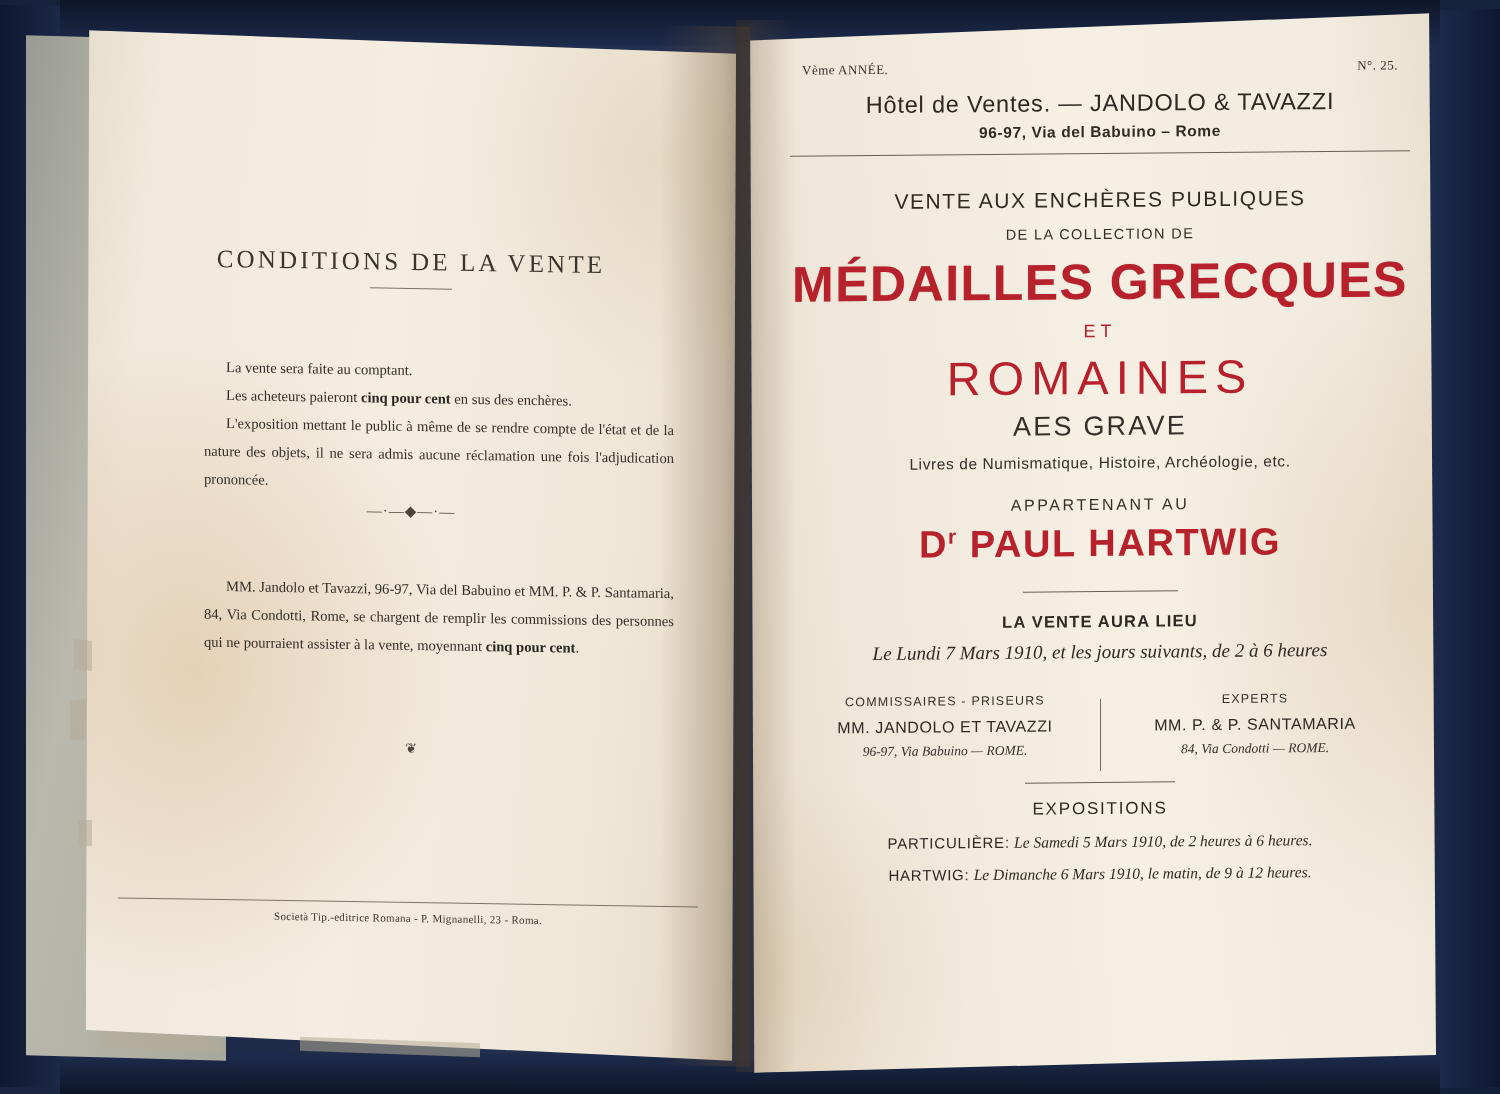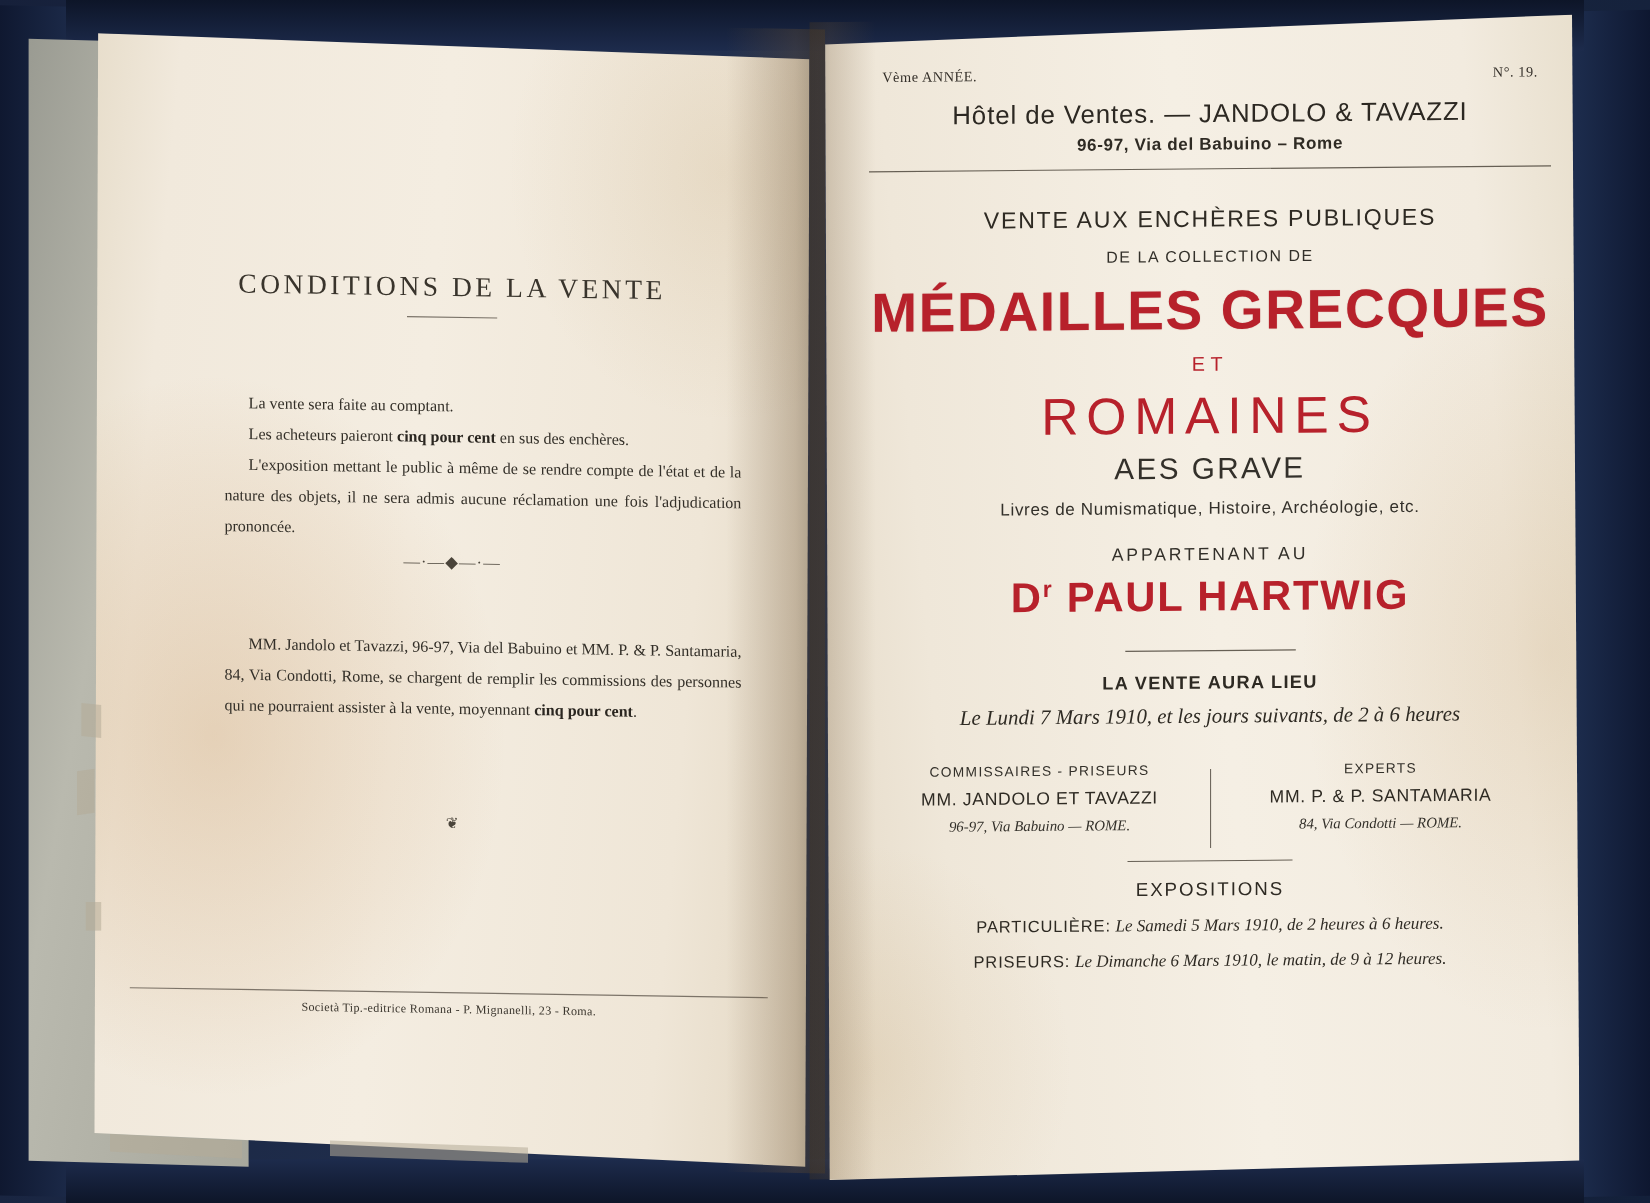--- a/index.html
+++ b/index.html
@@ -426,21 +426,21 @@
     <div class="lp-imprint">Società Tip.-editrice Romana - P. Mignanelli, 23 - Roma.</div>
   </div>
 
   <div class="page page-right"></div>
   <div class="page-stain-right"></div>
 
   <div class="rp-content">
 
     <div class="rp-row-top">
       <span>Vème ANNÉE.</span>
-      <span>N°. 19.</span>
+      <span>N°. 25.</span>
     </div>
 
     <div class="rp-firm">Hôtel de Ventes. — JANDOLO &amp; TAVAZZI</div>
     <div class="rp-addr">96-97, Via del Babuino – Rome</div>
     <div class="rule-full"></div>
 
     <div class="rp-vente">VENTE AUX ENCHÈRES PUBLIQUES</div>
     <div class="rp-collection">DE LA COLLECTION DE</div>
 
     <div class="rp-red-big">MÉDAILLES GRECQUES</div>
@@ -472,20 +472,20 @@
     </div>
 
     <div class="rule-mid2"></div>
     <div class="rp-expo">EXPOSITIONS</div>
 
     <div class="rp-expo-line">
       <span class="lbl">PARTICULIÈRE:</span>
       <i>Le Samedi 5 Mars 1910, de 2 heures à 6 heures.</i>
     </div>
     <div class="rp-expo-line">
-      <span class="lbl">PRISEURS:</span>
+      <span class="lbl">HARTWIG:</span>
       <i>Le Dimanche 6 Mars 1910, le matin, de 9 à 12 heures.</i>
     </div>
   </div>
 
   <div class="gutter-shadow-left"></div>
   <div class="gutter-shadow-right"></div>
 </div>
 
 </body></html>

